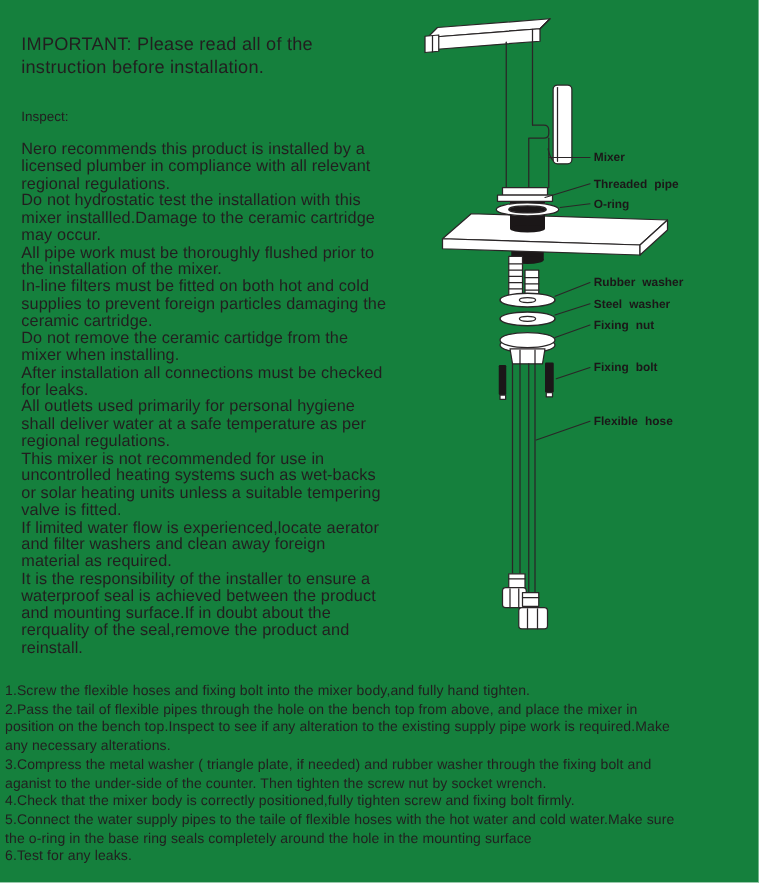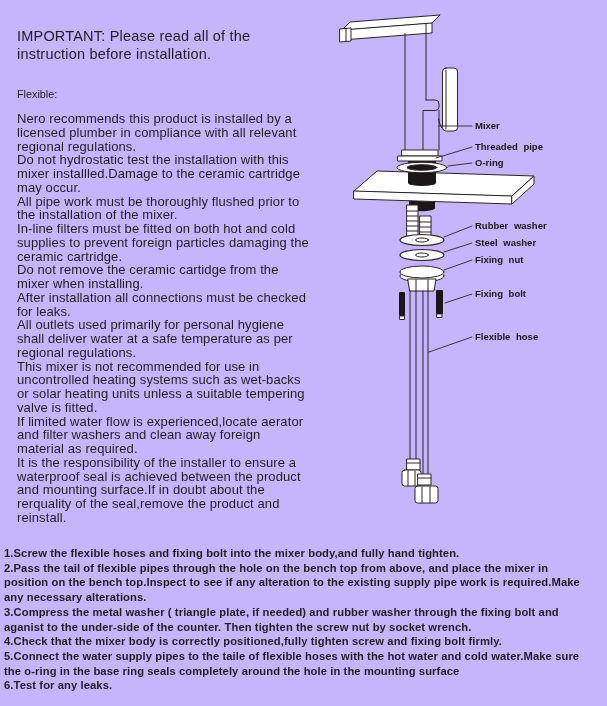--- a/index.html
+++ b/index.html
@@ -1,55 +1,55 @@
 <!DOCTYPE html>
 <html><head>
 <meta charset="utf-8">
 <style>
   html,body{margin:0;padding:0;background:#ffffff;}
   .page{
-    position:relative;width:607px;height:706px;background:#c4b5fd;overflow:hidden;
+    position:relative;width:607px;height:706px;background:#15803d;overflow:hidden;
     font-family:"Liberation Sans", sans-serif;color:#221e1f;
   }
   .abs{position:absolute;}
   .title{
     left:17px;top:27px;width:300px;
     font-size:14.5px;line-height:18px;letter-spacing:.2px;
     white-space:pre-line;color:#221e1f;
   }
   .general-heading{
     left:17px;top:88px;font-size:10.8px;color:#221e1f;
   }
   .general-body{
     left:17px;top:112px;width:296px;
     font-size:13px;line-height:13.75px;letter-spacing:.1px;
     white-space:pre-line;color:#221e1f;
   }
   .steps{
     left:4px;top:546px;width:600px;
     font-size:11.2px;line-height:14.7px;letter-spacing:.1px;
-    white-space:pre-line;color:#221e1f;font-weight:bold;
+    white-space:pre-line;color:#221e1f;
   }
   .diagram{left:296px;top:0;width:307px;height:540px;}
   svg{display:block;}
   svg text{
     font-family:"Liberation Sans", sans-serif;
     font-size:9.5px;font-weight:bold;letter-spacing:0px;word-spacing:3px;
     fill:#1b1718;
   }
 </style>
 </head>
 <body>
 
 <div class="page">
 
   <div class="abs title">IMPORTANT: Please read all of the
 instruction before installation.</div>
 
-  <div class="abs general-heading">Flexible:</div>
+  <div class="abs general-heading">Inspect:</div>
 
   <div class="abs general-body">Nero recommends this product is installed by a
 licensed plumber in compliance with all relevant
 regional regulations.
 Do not hydrostatic test the installation with this
 mixer installled.Damage to the ceramic cartridge
 may occur.
 All pipe work must be thoroughly flushed prior to
 the installation of the mixer.
 In-line filters must be fitted on both hot and cold

